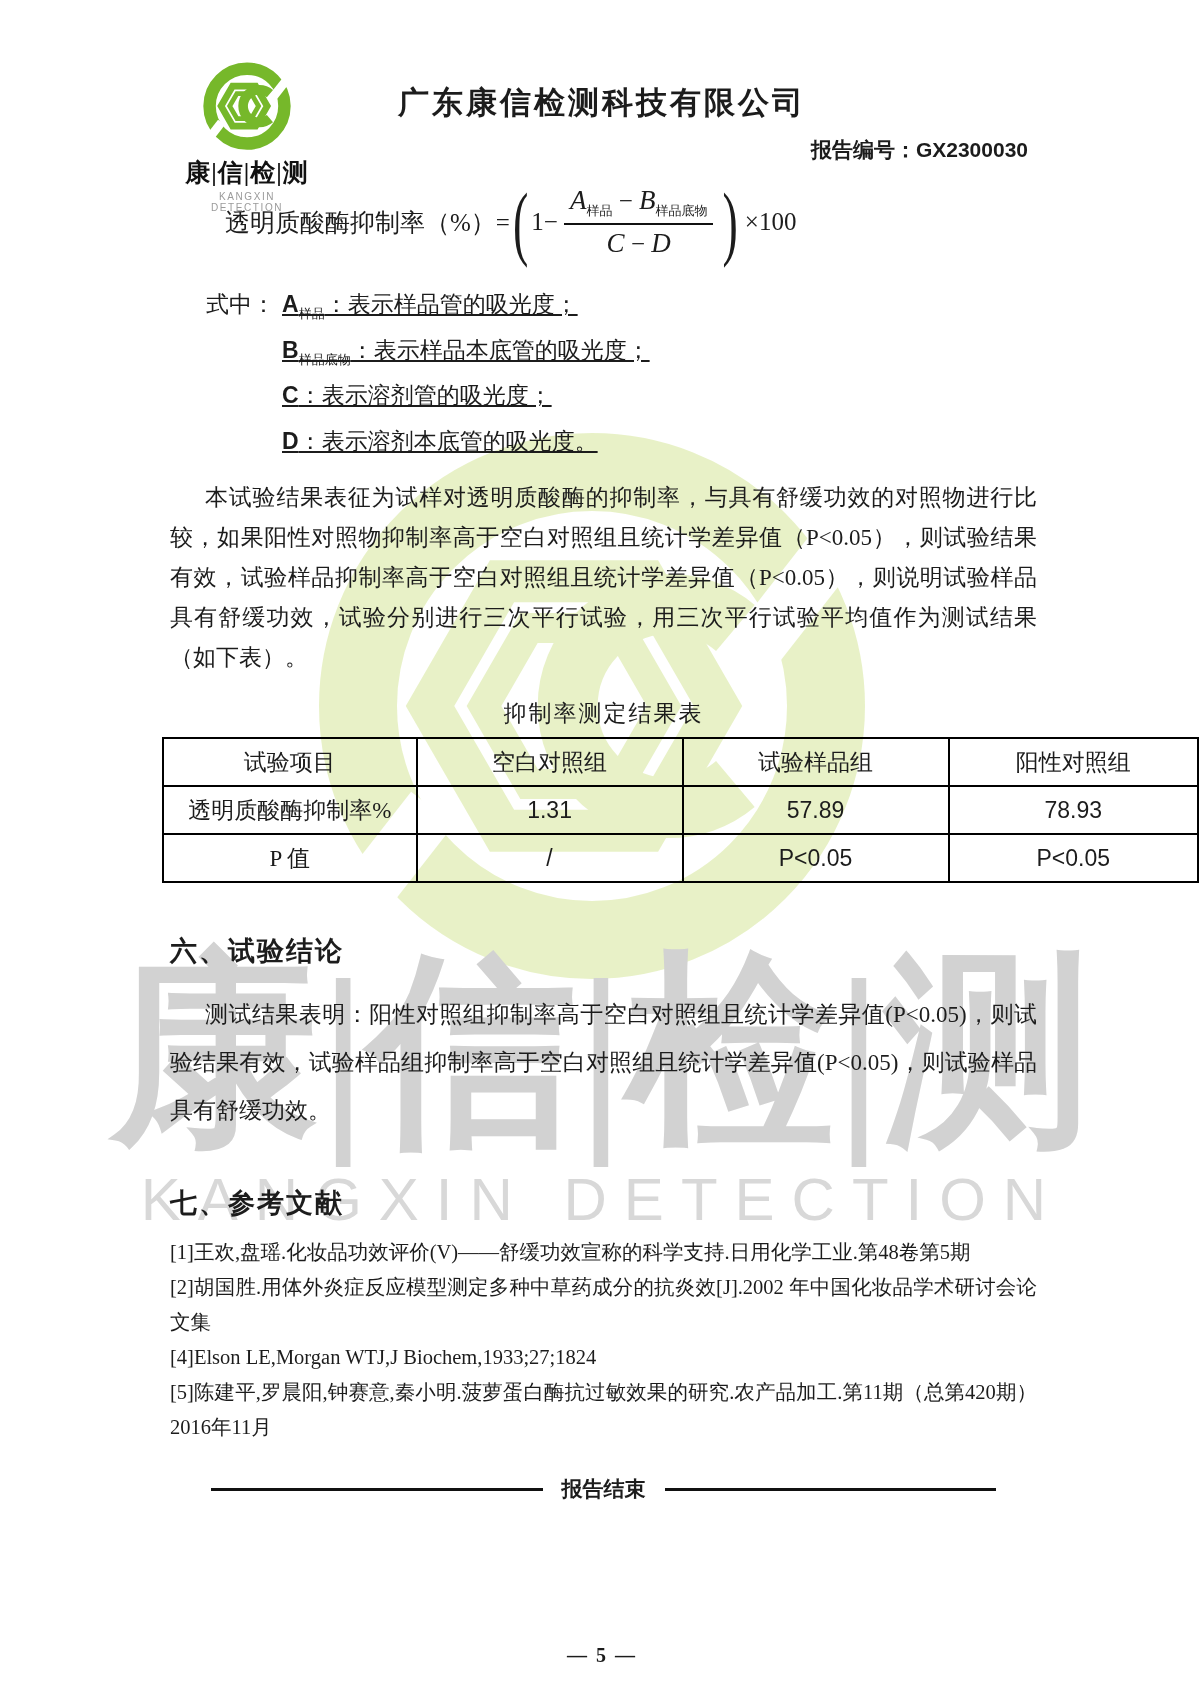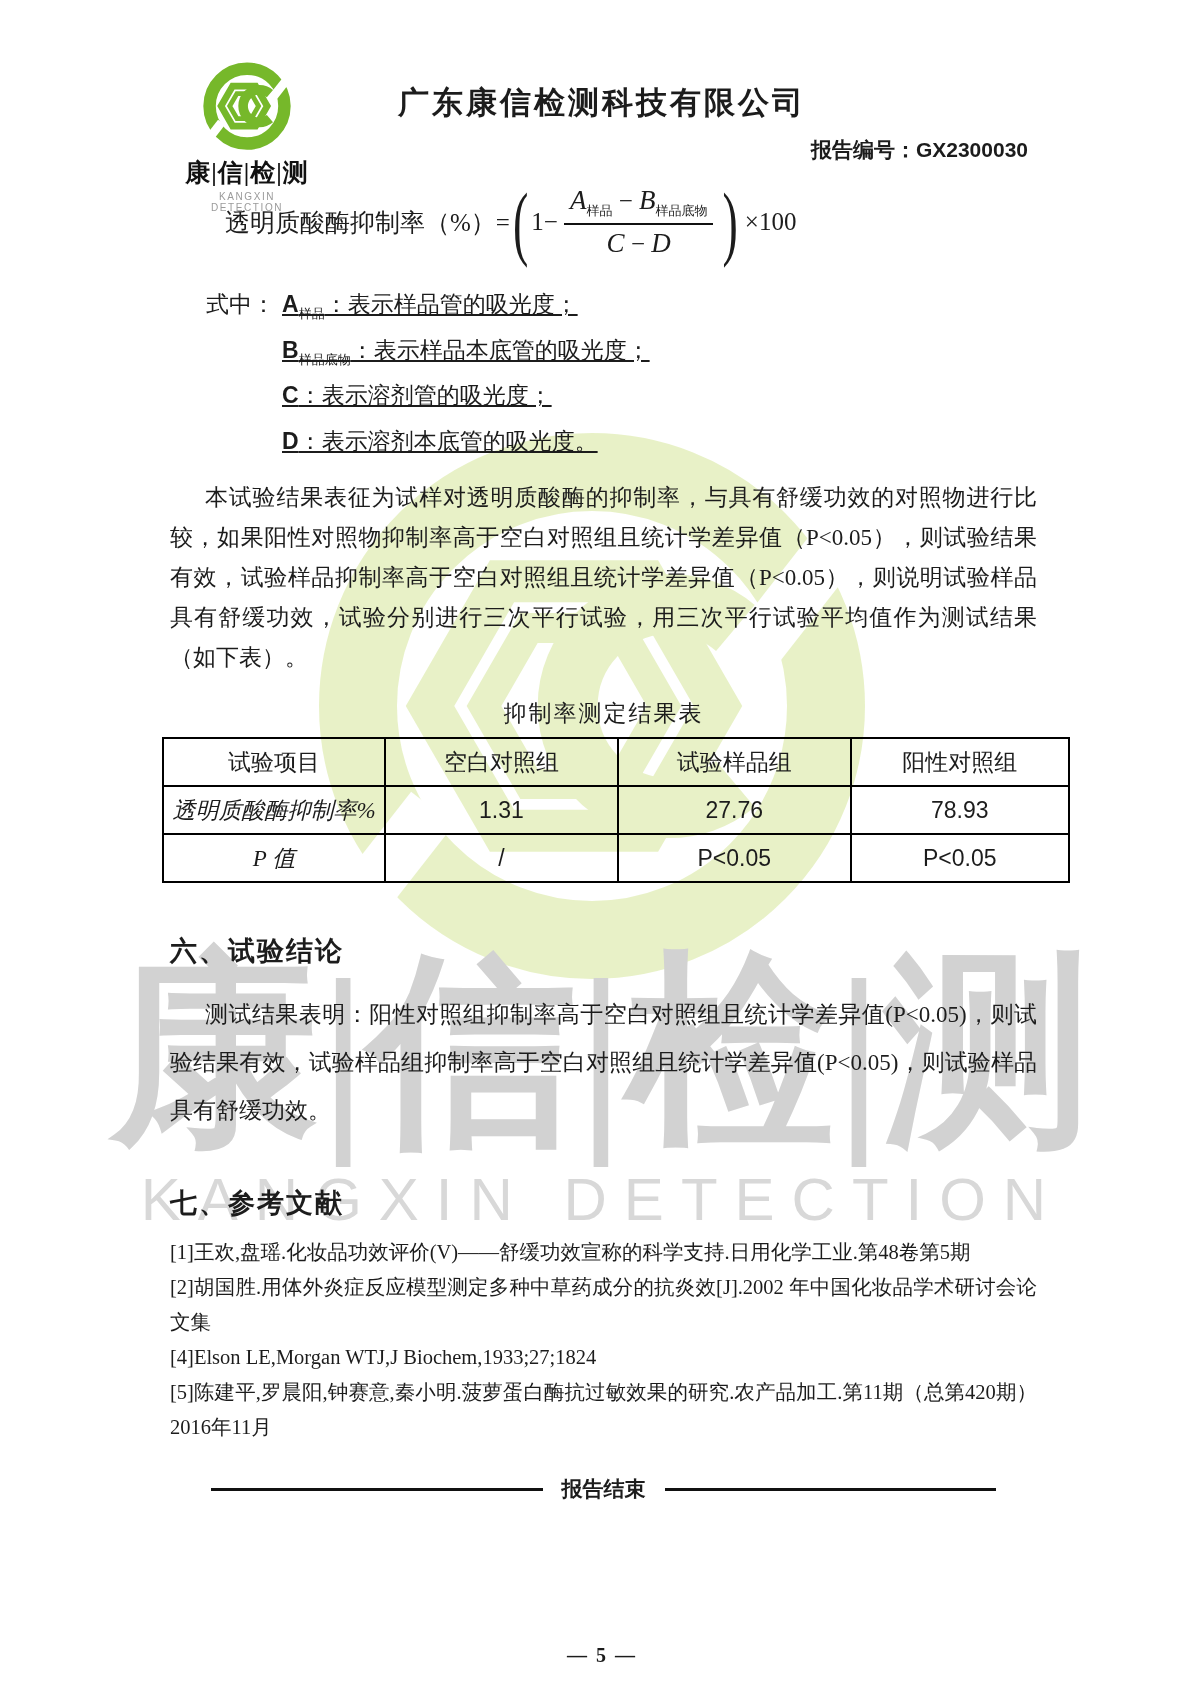--- a/index.html
+++ b/index.html
@@ -51,24 +51,24 @@
   
   .defs{margin:24px 0 0 36px;font-size:23px;text-decoration:underline;}
   .def-line{line-height:36px;padding-left:76px;}
   .def-line.first{padding-left:0;}
   .def-label{display:inline-block;width:76px;}
   .def-var{font-family:"Liberation Sans","DejaVu Sans",sans-serif;font-weight:600;}
   
   .para{margin-top:10px;font-size:23px;line-height:40px;text-align:justify;text-indent:35px;}
   
   .tbl-title{margin-top:20px;text-align:center;font-size:23px;letter-spacing:2px;}
-  table.result{border-collapse:collapse;width:908px;margin:8px 0 0 -8px;background:transparent;}
+  table.result{border-collapse:collapse;width:1037px;margin:8px 0 0 -8px;background:transparent;}
   table.result td,table.result th{border:2px solid #000;height:48px;text-align:center;
       font-weight:400;font-size:23px;background:transparent;}
-  td.itemcell{font-style:italic;}
+  td.itemcell{}
   td.numcell{font-family:"Liberation Sans","DejaVu Sans",sans-serif;font-size:22px;}
   
   h2.sec{margin-top:50px;font-size:27px;font-weight:700;letter-spacing:2px;}
   .concl{margin-top:22px;font-size:23px;line-height:48px;text-align:justify;text-indent:35px;}
   .refs{margin-top:14px;font-size:20.5px;line-height:35px;}
   .ref-item{text-align:justify;}
   
   .end-line{display:flex;align-items:center;width:785px;margin:30px auto 0;gap:13px;}
   .end-line .rule{flex:1;border-top:3px solid #111;}
   .end-text{padding:0 6px;font-size:21px;font-weight:700;white-space:nowrap;}
@@ -161,21 +161,21 @@
     <tbody>
         <tr>
       <th>试验项目</th>
       <th>空白对照组</th>
       <th>试验样品组</th>
       <th>阳性对照组</th>
     </tr>
     <tr>
       <td class="itemcell">透明质酸酶抑制率%</td>
       <td class="numcell">1.31</td>
-      <td class="numcell">27.76</td>
+      <td class="numcell">57.89</td>
       <td class="numcell">78.93</td>
     </tr>
     <tr>
       <td class="itemcell">P 值</td>
       <td class="numcell">/</td>
       <td class="numcell">P&lt;0.05</td>
       <td class="numcell">P&lt;0.05</td>
     </tr>
   </tbody>
     </table>

